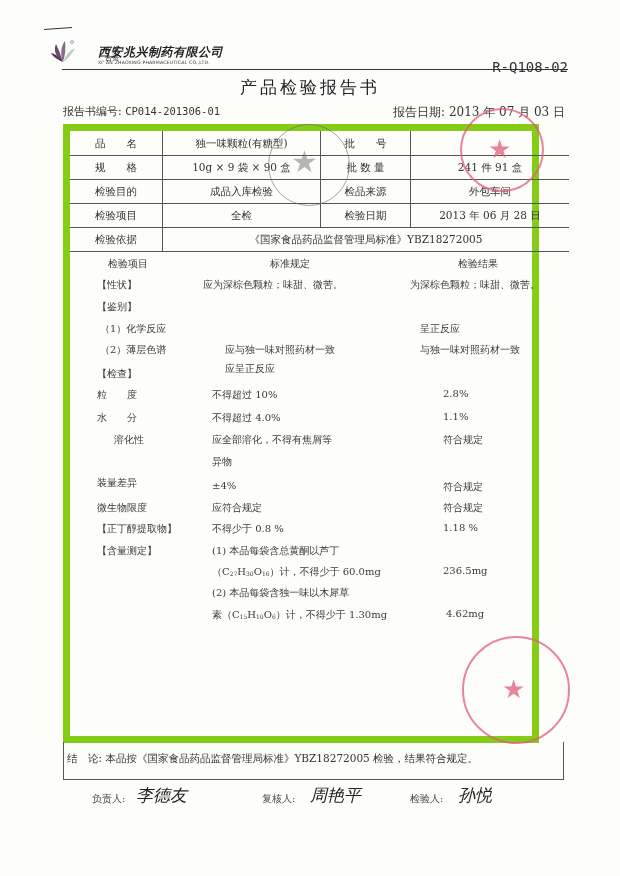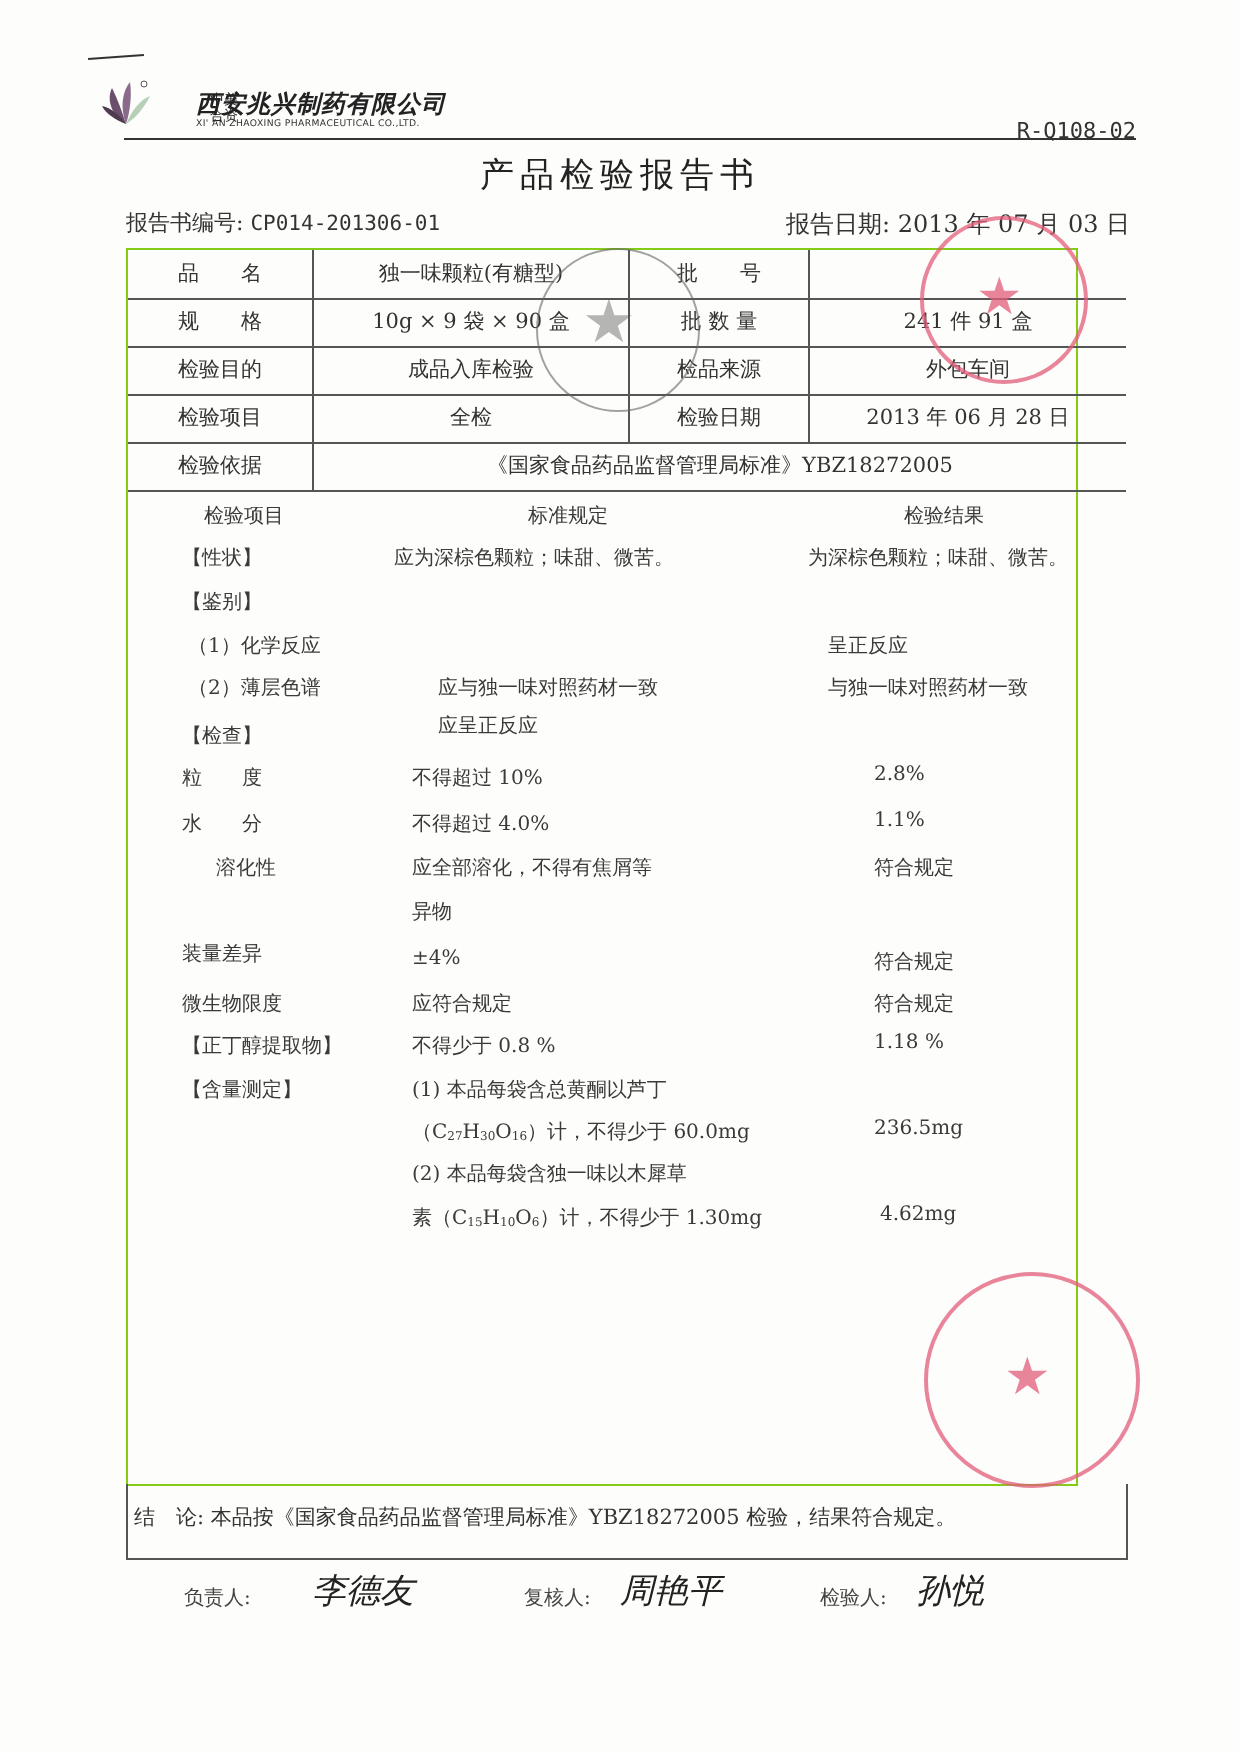--- a/index.html
+++ b/index.html
@@ -6,27 +6,27 @@
   body {
     width:620px; height:876px; background:#fdfdfb; position:relative; overflow:hidden;
     font-family:"DejaVu Serif","Liberation Serif",serif; color:#2a2a2a;
   }
   .abs { position:absolute; }
   .logo-line { left:44px; top:28px; width:28px; height:1px; background:#333; transform:rotate(-4deg); }
   .logo-mark { left:50px; top:38px; width:26px; height:26px; }
   .logo-cn-small { left:81px; top:46px; font-family:"DejaVu Sans",sans-serif; font-size:7px; line-height:8px; color:#222; font-weight:normal;margin-left:24px; }
   .logo-cn { left:98px; top:44px; font-family:"DejaVu Sans",sans-serif; font-size:12px; font-weight:bold; color:#222; letter-spacing:0.5px;font-style:italic; }
   .logo-en { left:98px; top:60px; font-family:"DejaVu Sans",sans-serif; font-size:4.6px; color:#333; letter-spacing:0.2px; }
-  .doc-code { right:52px; top:59px; font-size:11px; color:#333; font-family:"DejaVu Sans Mono",monospace; }
+  .doc-code { right:52px; top:59px; font-size:14px; color:#333; font-family:"DejaVu Sans Mono",monospace; }
   .header-rule { left:62px; top:69px; width:506px; height:1px; background:#333; }
   .doc-title { left:0; width:620px; top:76px; text-align:center; font-size:17px; letter-spacing:3px; color:#222; }
   .report-no { left:63px; top:104px; font-size:11px; color:#333; }
   .report-date { left:393px; top:104px; font-size:12px; color:#333; }
 
-  .frame { left:63px; top:124px; width:476px; height:619px; border:1px solid #84cc16; box-sizing:border-box; }
+  .frame { left:63px; top:124px; width:476px; height:619px; border:7px solid #84cc16; box-sizing:border-box; }
   .hrow { position:absolute; left:0; width:499px; height:24px; border-bottom:1px solid #555; font-size:10.5px; color:#333; }
   .hrow .c { position:absolute; top:0; height:24px; line-height:24px; text-align:center; box-sizing:border-box; }
   .hrow .c1 { left:0; width:93px; border-right:1px solid #555; }
   .hrow .c2 { left:93px; width:158px; border-right:1px solid #555; }
   .hrow .c3 { left:251px; width:90px; border-right:1px solid #555; }
   .hrow .c4 { left:341px; width:158px; }
   .hrow .c2wide { left:93px; width:406px; }
 
   .body-text { font-size:10px; color:#3a3a3a; position:absolute; white-space:nowrap; }
   .sub { font-size:6px; vertical-align:-1px; }
@@ -159,21 +159,21 @@
   <div class="body-text" style="left:376px;top:477px;">4.62mg</div>
 </div>
 
 <div class="abs conclusion-box"></div>
 <div class="abs conclusion">
   <span>结　论:</span>
   <span>本品按《国家食品药品监督管理局标准》YBZ18272005 检验，结果符合规定。</span>
 </div>
 
 <div class="abs sig" style="left:92px;">负责人:</div>
-<div class="abs sign" style="left:136px;margin-left:20px;">李德友</div>
+<div class="abs sign" style="left:136px;">李德友</div>
 <div class="abs sig" style="left:262px;">复核人:</div>
 <div class="abs sign" style="left:310px;">周艳平</div>
 <div class="abs sig" style="left:410px;">检验人:</div>
 <div class="abs sign" style="left:458px;">孙悦</div>
 
 <div class="abs stamp-grey" style="left:268px;top:124px;width:80px;height:80px;">
   <div class="abs star-grey" style="left:22px;top:22px;">★</div>
 </div>
 <div class="abs stamp-red" style="left:460px;top:108px;width:80px;height:80px;">
   <div class="abs star" style="left:26px;top:26px;">★</div>

